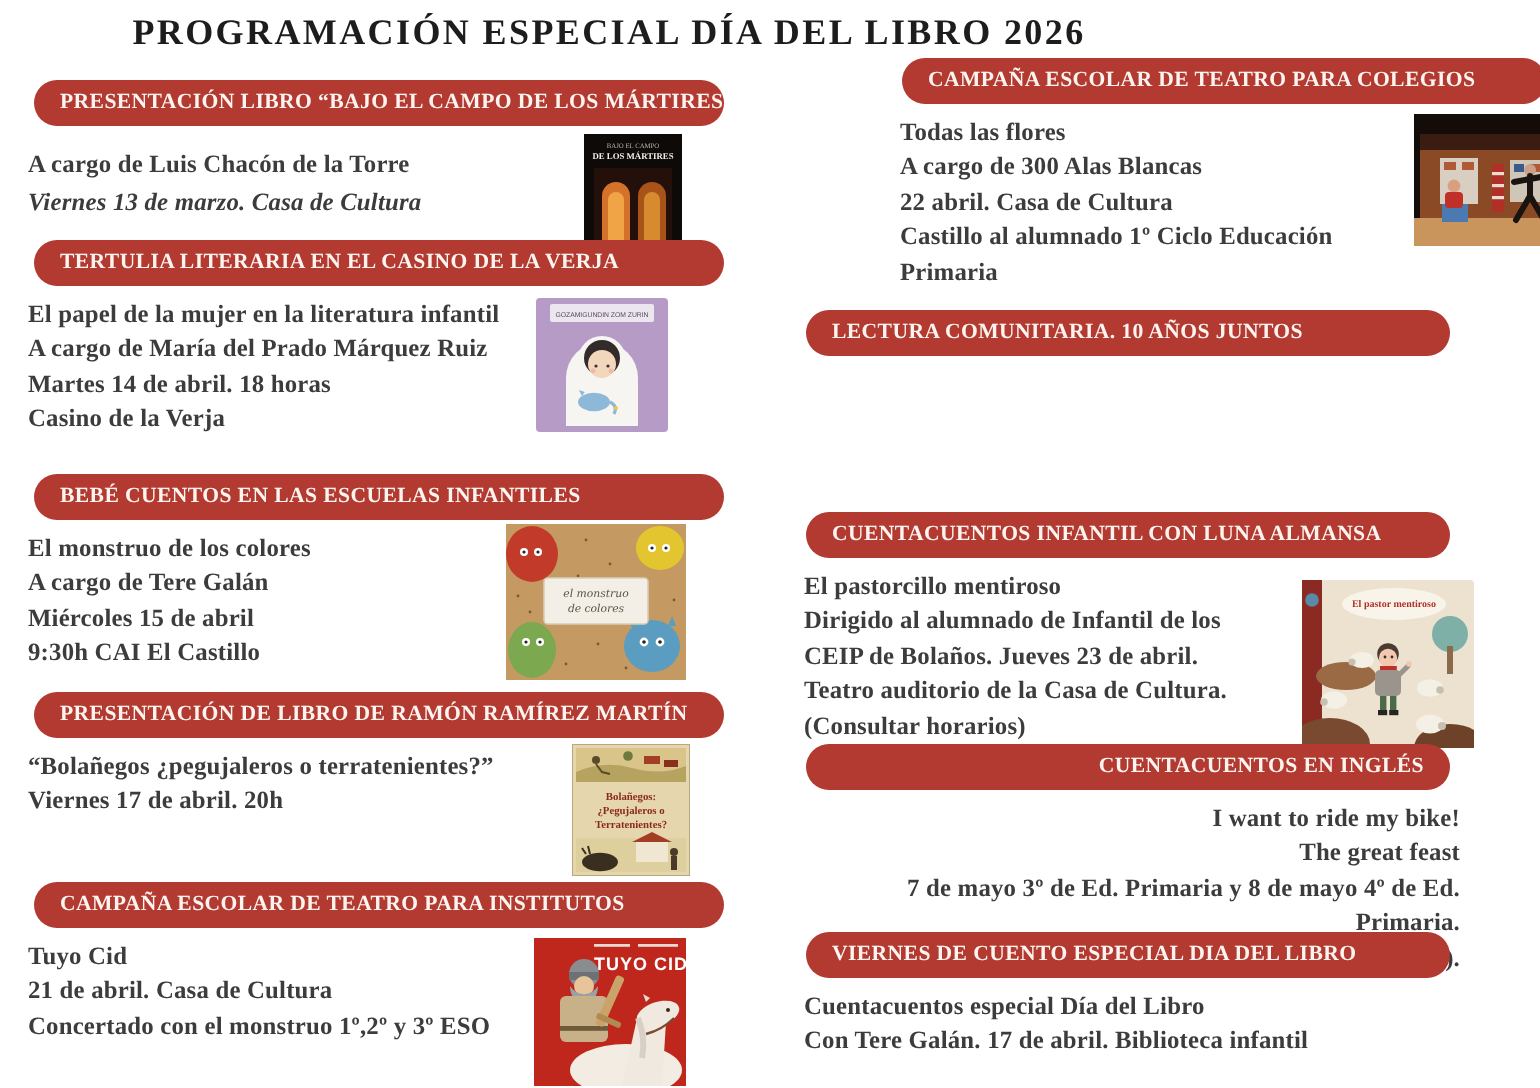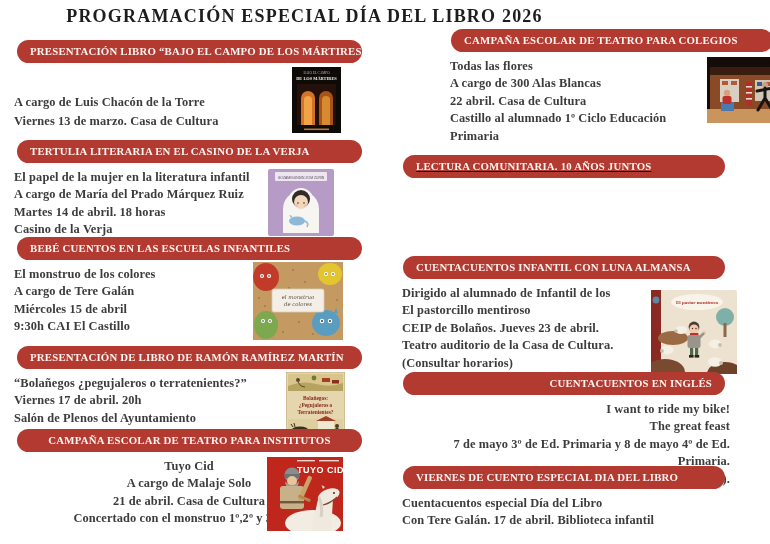--- a/index.html
+++ b/index.html
@@ -32,39 +32,39 @@
   .art svg{display:block;}
 </style>
 </head>
 <body>
 
 <div class="page-title">PROGRAMACIÓN ESPECIAL DÍA DEL LIBRO 2026</div>
 
 <section class="section sec-left" style="top:40px;">
   <div class="banner">PRESENTACIÓN LIBRO “BAJO EL CAMPO DE LOS MÁRTIRES”</div>
   <div class="lines" style="padding-top:10px;">
-    <p style="line-height:19px;margin-top:20px;">A cargo de Luis Chacón de la Torre</p>
-    <p style="line-height:19px;">Viernes 13 de marzo. Casa de Cultura</p>
+    <p style="line-height:19px;">A cargo de Luis Chacón de la Torre</p>
+    <p style="line-height:19px;font-style:italic;">Viernes 13 de marzo. Casa de Cultura</p>
   </div>
   <figure class="art" style="left:280px;top:27px;">
     <svg width="49" height="66" viewBox="0 0 49 66">
       <rect x="0" y="0" width="49" height="66" fill="#0d0a08"></rect>
       <text x="24.5" y="7" font-size="3.4" fill="#b9b4aa" text-anchor="middle" font-family="Liberation Serif, serif">BAJO EL CAMPO</text>
       <text x="24.5" y="12.5" font-size="4.4" font-weight="bold" fill="#f2efe9" text-anchor="middle" font-family="Liberation Serif, serif">DE LOS MÁRTIRES</text>
       <rect x="5" y="17" width="39" height="41" fill="#23100a"></rect>
       <path d="M9 58 V31 a7 7 0 0 1 14 0 V58 Z" fill="#d4722a"></path>
       <path d="M12 58 V33 a4 4 0 0 1 8 0 V58 Z" fill="#f0a446"></path>
       <path d="M27 58 V31 a7 7 0 0 1 14 0 V58 Z" fill="#a85318"></path>
       <path d="M30 58 V33 a4 4 0 0 1 8 0 V58 Z" fill="#d88a30"></path>
       <rect x="12" y="61.5" width="25" height="1.6" fill="#b5763a"></rect>
     </svg>
   </figure>
 </section>
 
-<section class="section sec-left" style="top:140px;">
+<section class="section sec-left" style="top:120px;">
   <div class="banner">TERTULIA LITERARIA EN EL CASINO DE LA VERJA</div>
   <div class="lines">
     <p>El papel de la mujer en la literatura infantil</p>
     <p>A cargo de María del Prado Márquez Ruiz</p>
     <p>Martes 14 de abril. 18 horas</p>
     <p>Casino de la Verja</p>
   </div>
   <figure class="art" style="left:256px;top:29px;">
     <svg width="66" height="67" viewBox="0 0 66 67">
       <rect x="0" y="0" width="66" height="67" rx="2" fill="#b79bc7"></rect>
@@ -139,21 +139,20 @@
       <text x="45" y="44" font-size="5.4" font-style="italic" fill="#5a5248" text-anchor="middle" font-family="DejaVu Serif, serif">de colores</text>
     </svg>
   </figure>
 </section>
 
 <section class="section sec-left" style="top:346px;">
   <div class="banner">PRESENTACIÓN DE LIBRO DE RAMÓN RAMÍREZ MARTÍN</div>
   <div class="lines">
     <p>“Bolañegos ¿pegujaleros o terratenientes?”</p>
     <p>Viernes 17 de abril. 20h</p>
-    <p>Salón de Plenos del Ayuntamiento</p>
   </div>
   <figure class="art" style="left:274px;top:26px;">
     <svg width="59" height="66" viewBox="0 0 59 66">
       <rect x="0" y="0" width="59" height="66" fill="#e6d6ae" stroke="#b8a87e" stroke-width="1"></rect>
       <rect x="2" y="2" width="55" height="17" fill="#d9c489"></rect>
       <path d="M2 14 q14 -6 28 -2 q15 4 27 -1 V19 H2 Z" fill="#b5a35f"></path>
       <rect x="36" y="6" width="8" height="4" fill="#a33d26"></rect>
       <rect x="46" y="8" width="7" height="3.5" fill="#8a2f1e"></rect>
       <circle cx="12" cy="8" r="2" fill="#5a4a2a"></circle>
       <path d="M12 10 l3 4 l4 1" stroke="#5a4a2a" stroke-width="1" fill="none"></path>
@@ -165,25 +164,24 @@
       <rect x="32" y="49" width="16" height="10" fill="#efe7d2"></rect>
       <path d="M30 49 l10 -5 l10 5 Z" fill="#a33d26"></path>
       <ellipse cx="14" cy="59" rx="9" ry="4.6" fill="#3a2e20"></ellipse>
       <path d="M7 55 l-2 -3 M9 55 l-1 -4" stroke="#3a2e20" stroke-width="1"></path>
       <circle cx="51" cy="54" r="2" fill="#4a3a28"></circle>
       <rect x="49.5" y="56" width="3" height="7" fill="#4a3a28"></rect>
     </svg>
   </figure>
 </section>
 
-<section class="section sec-left" style="top:429px;text-align:center;">
+<section class="section sec-left" style="top:441px;">
   <div class="banner">CAMPAÑA ESCOLAR DE TEATRO PARA INSTITUTOS</div>
   <div class="lines">
     <p>Tuyo Cid</p>
-    <p>A cargo de Malaje Solo</p>
     <p>21 de abril. Casa de Cultura</p>
     <p>Concertado con el monstruo 1º,2º y 3º ESO</p>
   </div>
   <figure class="art" style="left:255px;top:28px;">
     <svg width="76" height="74" viewBox="0 0 76 74">
       <rect x="0" y="0" width="76" height="74" fill="#c0271c"></rect>
       <rect x="30" y="3" width="18" height="1.4" fill="#e8d8d0"></rect>
       <rect x="52" y="3" width="20" height="1.4" fill="#e8d8d0"></rect>
       <text x="30" y="16" font-size="9" font-weight="bold" fill="#ffffff" font-family="Liberation Sans, sans-serif" letter-spacing="0.5">TUYO CID</text>
       <ellipse cx="46" cy="66" rx="28" ry="13" fill="#f2ece2"></ellipse>
@@ -232,29 +230,29 @@
       <rect x="39" y="41" width="6" height="1.6" fill="#e8ddd0"></rect>
       <rect x="14" y="45" width="13" height="9" fill="#4a7ab0"></rect>
       <circle cx="20" cy="36" r="3.2" fill="#d8a080"></circle>
       <rect x="15.5" y="39" width="9" height="8" rx="2" fill="#c03028"></rect>
       <circle cx="58" cy="28" r="3" fill="#caa088"></circle>
       <path d="M58 31 V41 M50 34 L66 31 M58 41 L51 53 M58 41 L65 53" stroke="#1a1410" stroke-width="3" fill="none" stroke-linecap="round"></path>
     </svg>
   </figure>
 </section>
 
-<section class="section sec-right" style="top:155px;text-decoration:underline;">
+<section class="section sec-right" style="top:155px;">
   <div class="banner">LECTURA COMUNITARIA. 10 AÑOS JUNTOS</div>
 </section>
 
 <section class="section sec-right" style="top:240px;margin-top:16px;">
   <div class="banner">CUENTACUENTOS INFANTIL CON LUNA ALMANSA</div>
   <div class="lines">
+    <p>El pastorcillo mentiroso</p>
     <p>Dirigido al alumnado de Infantil de los</p>
-    <p>El pastorcillo mentiroso</p>
     <p>CEIP de Bolaños. Jueves 23 de abril.</p>
     <p>Teatro auditorio de la Casa de Cultura.</p>
     <p>(Consultar horarios)</p>
   </div>
   <figure class="art" style="left:251px;top:34px;">
     <svg width="86" height="84" viewBox="0 0 86 84">
       <rect x="0" y="0" width="86" height="84" rx="2" fill="#ece2cf"></rect>
       <rect x="0" y="0" width="10" height="84" fill="#8a2a22"></rect>
       <circle cx="5" cy="10" r="3.4" fill="#5a8aa8"></circle>
       <ellipse cx="46" cy="12" rx="26" ry="8" fill="#f8f4ea"></ellipse>

